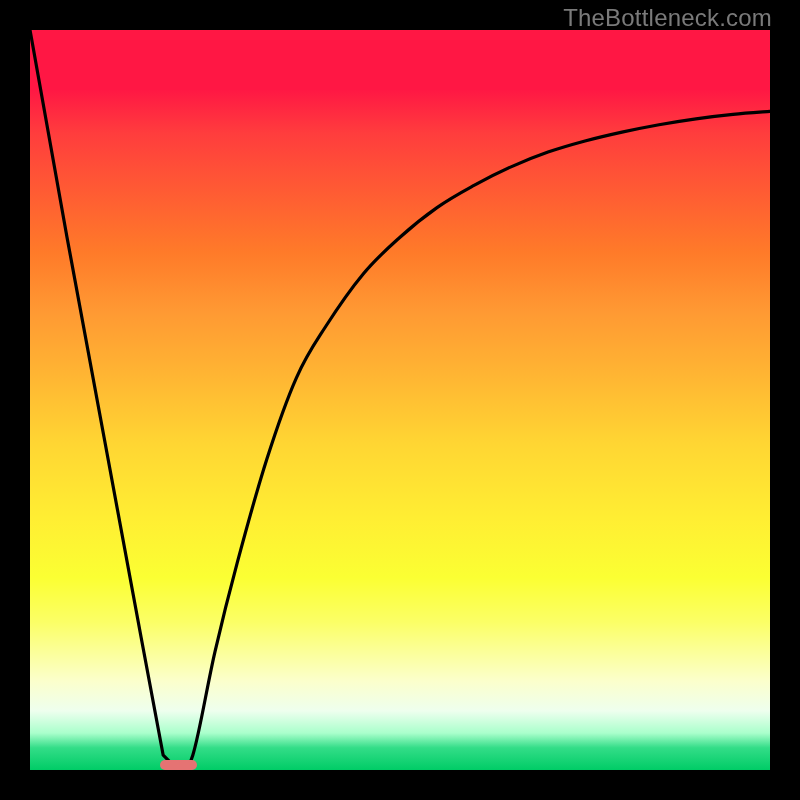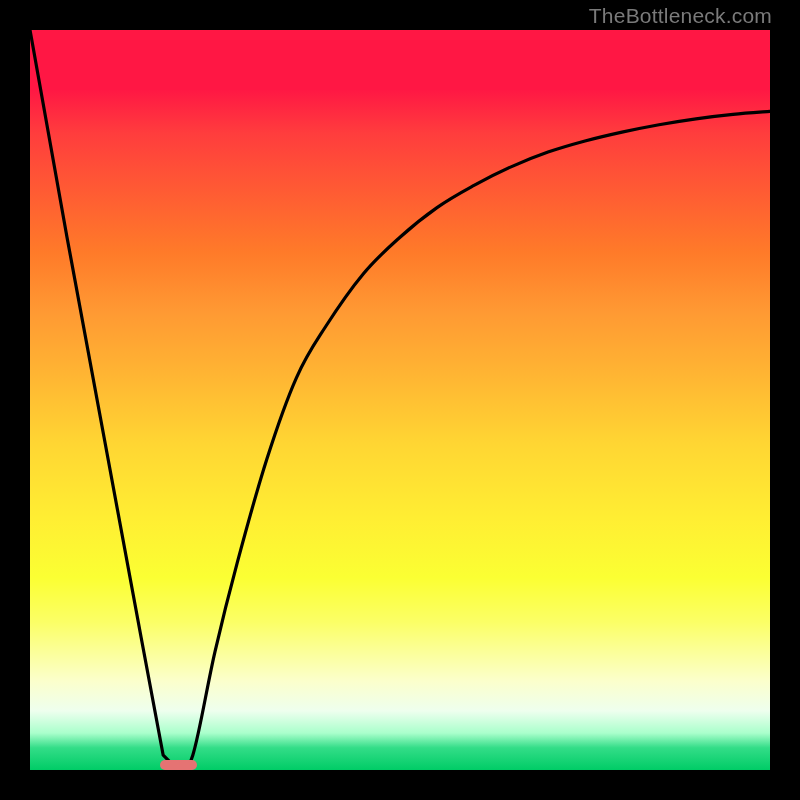--- a/index.html
+++ b/index.html
@@ -54,21 +54,21 @@
     left: 0;
     top: 0;
     width: 740px;
     height: 740px;
   }
   .watermark {
     position: absolute;
     top: 4px;
     right: 28px;
     color: #7a7a7a;
-    font-size: 21px;
+    font-size: 24px;
     font-weight: 500;
     letter-spacing: 0.2px;
   }
   .marker {
     position: absolute;
     background: #e57373;
     border-radius: 6px;
     height: 10px;
   }
 </style>

